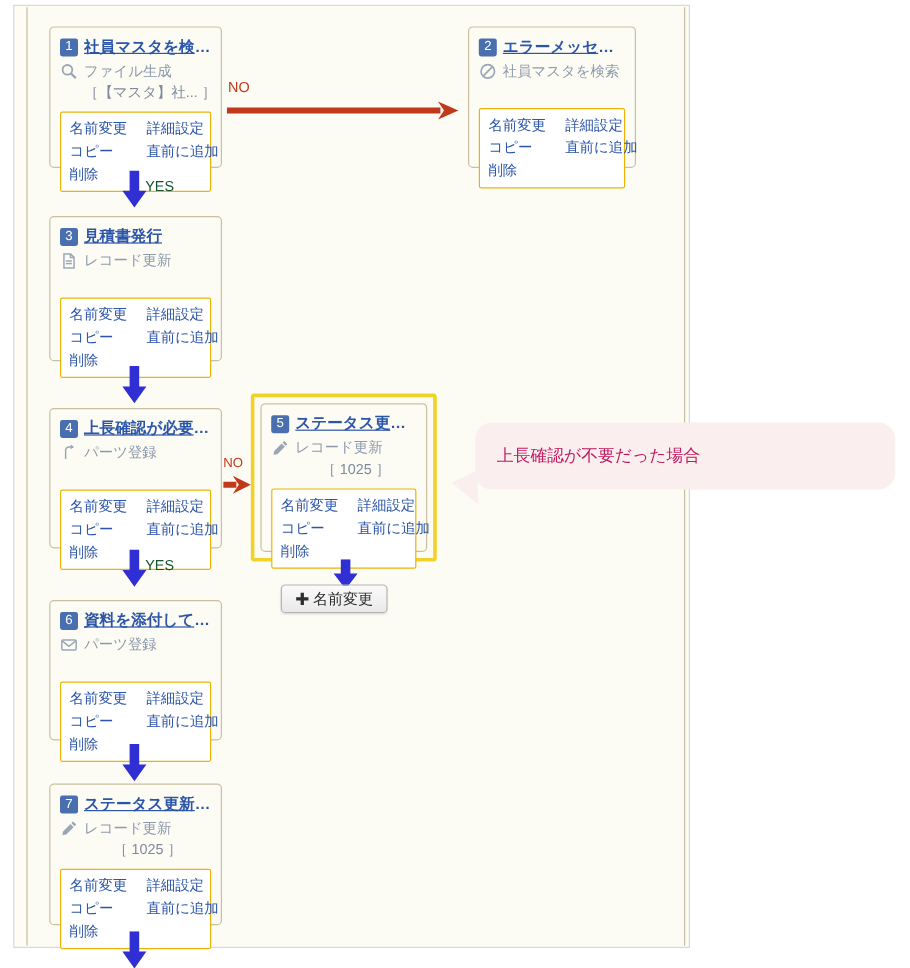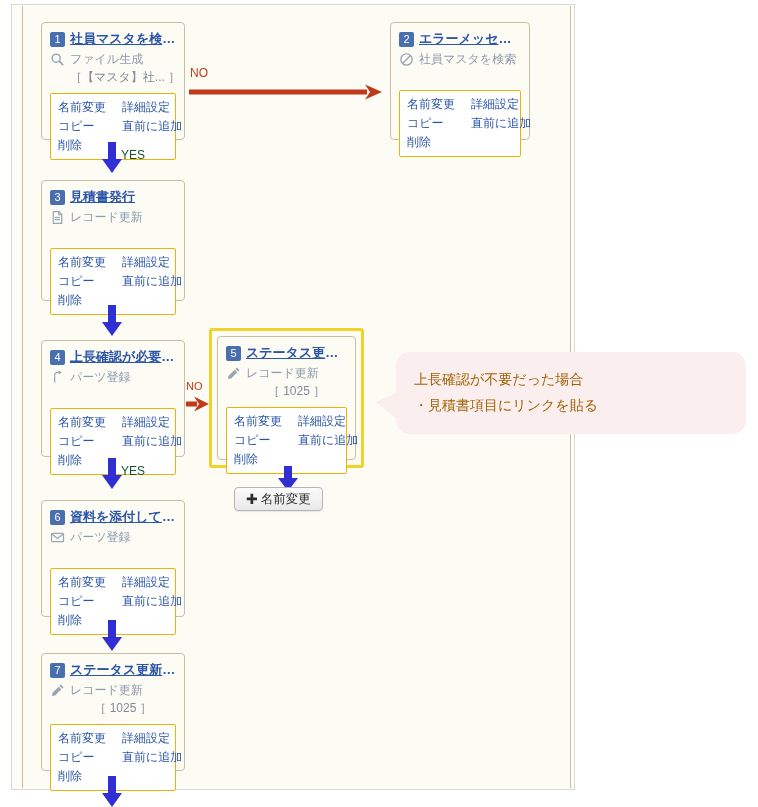--- a/index.html
+++ b/index.html
@@ -187,21 +187,21 @@
     position: absolute;
     left: 396px;
     top: 352px;
     width: 350px;
     padding: 14px 16px 16px 18px;
     background: #fbeeee;
     border-radius: 14px;
     box-sizing: border-box;
   }
   #callout .line {
-    color: #a16207;
+    color: #be185d;
     font-size: 14px;
     line-height: 26px;
     white-space: nowrap;
   }
   #callout-tail {
     position: absolute;
     left: 376px;
     top: 392px;
     width: 0;
     height: 0;
@@ -438,14 +438,13 @@
 </div>
 
 <div id="register-btn">
   <span class="plus">✚</span>
   <span>名前変更</span>
 </div>
 
 <div id="callout-tail"></div>
 <div id="callout">
   <div class="line">上長確認が不要だった場合</div>
-  <div class="line">・見積書項目にリンクを貼る</div>
 </div>
 
 </body></html>

